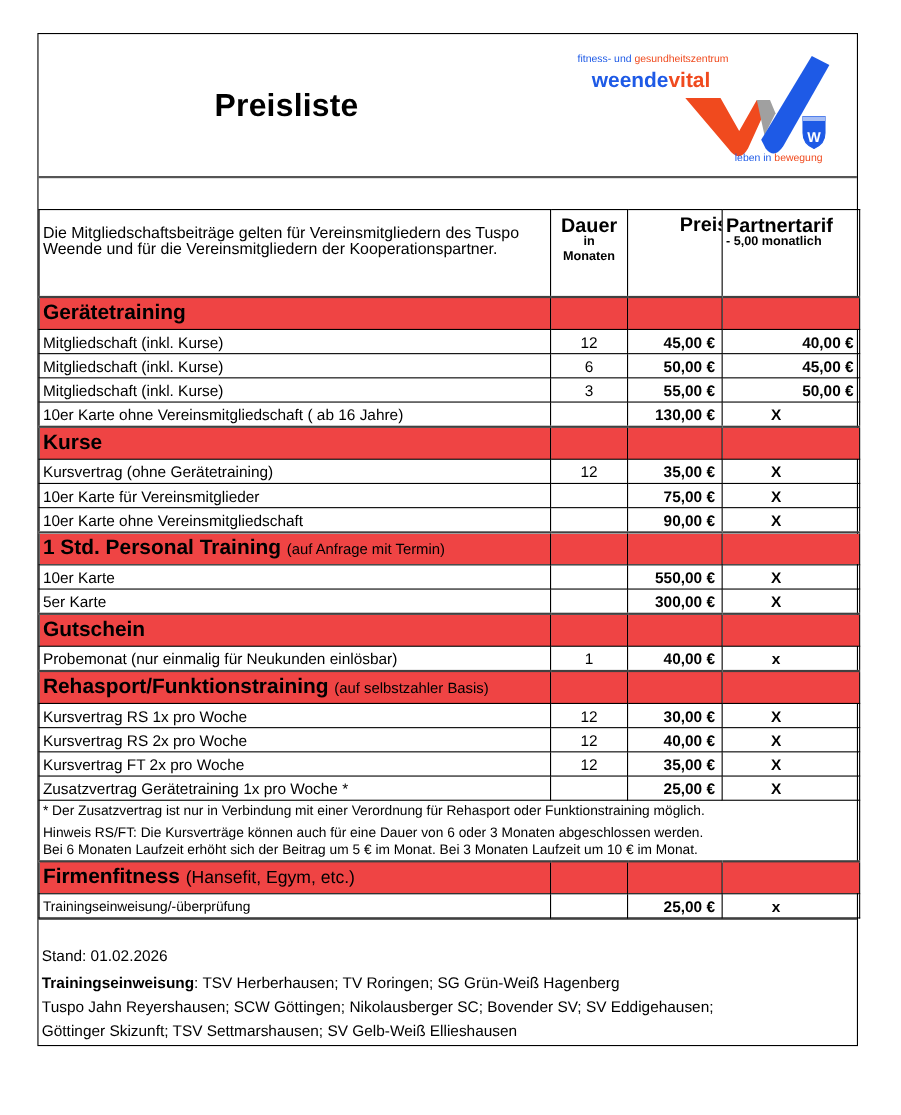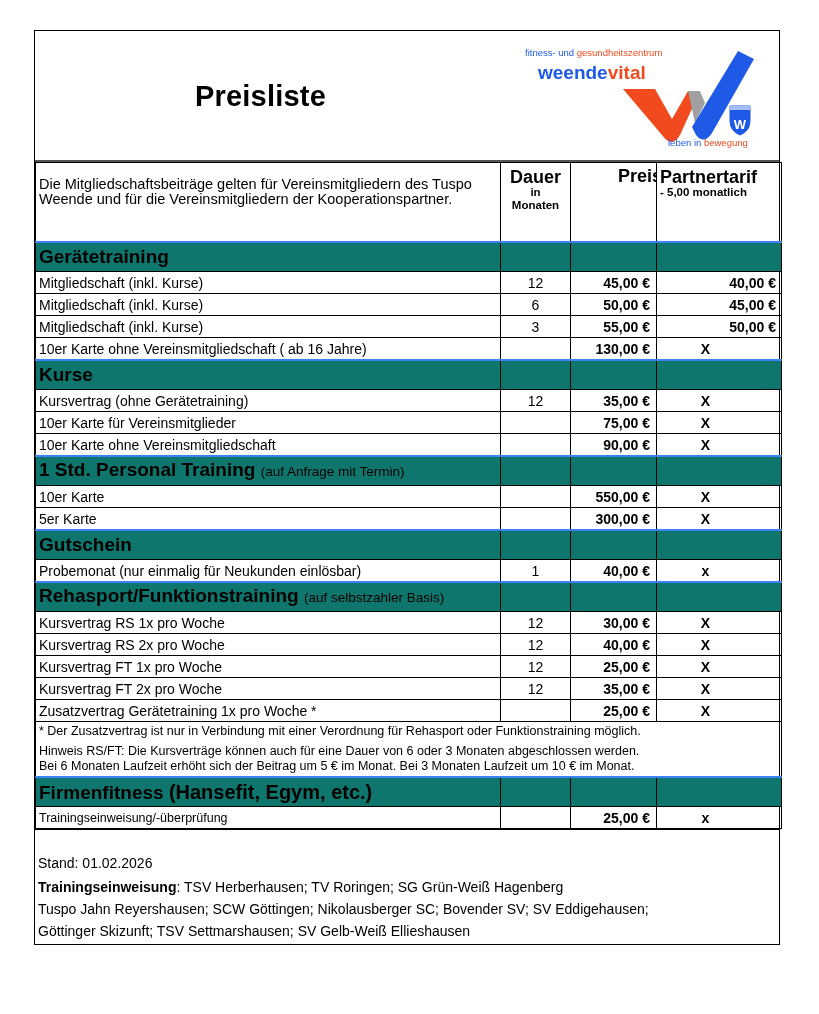--- a/index.html
+++ b/index.html
@@ -1,34 +1,34 @@
 <!DOCTYPE html>
 <html><head>
 <meta charset="utf-8">
 <style>
   html,body{margin:0;padding:0;background:#ffffff;}
   body{width:819px;height:1014px;position:relative;font-family:"Liberation Sans",sans-serif;color:#000;}
   .sheet{position:absolute;left:34px;top:30px;width:746px;border:1px solid #000;box-sizing:border-box;}
   .header{position:relative;height:129px;border-bottom:2px solid #555;}
   .title{position:absolute;left:160px;top:49px;font-size:29px;font-weight:bold;letter-spacing:0.2px;}
   .logo{position:absolute;left:485px;top:10px;width:240px;height:110px;}
-  table{border-collapse:collapse;width:100%;table-layout:fixed;}
+  table{border-collapse:collapse;width:100%;table-layout:fixed;margin-top:28px;}
   td{border:1px solid #000;padding:0 3px;font-size:14px;line-height:16px;vertical-align:middle;overflow:hidden;}
   col.c1{width:465px;} col.c2{width:70px;} col.c3{width:86px;} col.c4{width:125px;}
   tr.hdr td{height:64px;vertical-align:top;}
   .intro{font-size:14.5px;line-height:15px;padding-top:14px !important;vertical-align:top;}
   .h-dauer{text-align:center;font-weight:bold;font-size:18px;line-height:18px;padding-top:5px !important;}
   .h-dauer small{display:block;font-size:11.5px;line-height:13px;}
   .h-preis{text-align:left;font-weight:bold;font-size:18px;padding-top:5px !important;padding-left:47px;}
   .h-partner{font-weight:bold;font-size:18px;line-height:18px;padding-top:5px !important;}
   .h-partner small{display:block;font-size:11.5px;line-height:13px;}
-  tr.sec td{background:#0f766e;height:28px;border-top:2px solid #3b82f6;}
+  tr.sec td{background:#ef4444;height:28px;border-top:2px solid #404040;}
   tr.sec td.lbl{font-size:19px;font-weight:bold;}
   tr.sec td.lbl .sub{font-size:13.5px;font-weight:normal;}
-  tr.sec td.lbl .subb{font-size:20px;font-weight:bold;}
+  tr.sec td.lbl .subb{font-size:16px;font-weight:normal;}
   tr.row td{height:21px;}
   tr.row.tall td{height:34px;}
   tr.row.tall td.lbl{line-height:15px;}
   td.d{text-align:center;}
   td.p{text-align:right;font-weight:bold;padding-right:6px;}
   td.pt{font-weight:bold;}
   td.pt.num{text-align:right;padding-right:5px;}
   td.pt.x{text-align:center;padding-right:30px;}
   td.small{font-size:12.5px;}
   tr.note td{border-top:1px solid #000;font-size:12.5px;line-height:15px;padding-top:2px;padding-bottom:2px;}
@@ -172,26 +172,20 @@
       <td class="p">30,00 €</td>
       <td class="pt x">X</td>
     </tr>
     <tr class="row">
       <td>Kursvertrag RS 2x pro Woche</td>
       <td class="d">12</td>
       <td class="p">40,00 €</td>
       <td class="pt x">X</td>
     </tr>
     <tr class="row">
-      <td>Kursvertrag FT 1x pro Woche</td>
-      <td class="d">12</td>
-      <td class="p">25,00 €</td>
-      <td class="pt x">X</td>
-    </tr>
-    <tr class="row">
       <td>Kursvertrag FT 2x pro Woche</td>
       <td class="d">12</td>
       <td class="p">35,00 €</td>
       <td class="pt x">X</td>
     </tr>
     <tr class="row">
       <td>Zusatzvertrag Gerätetraining 1x pro Woche *</td>
       <td class="d"></td>
       <td class="p">25,00 €</td>
       <td class="pt x">X</td>

